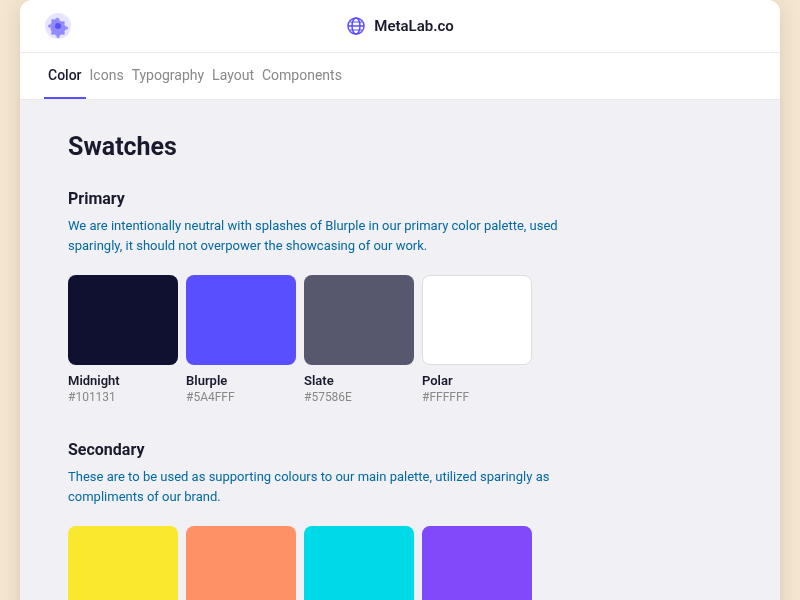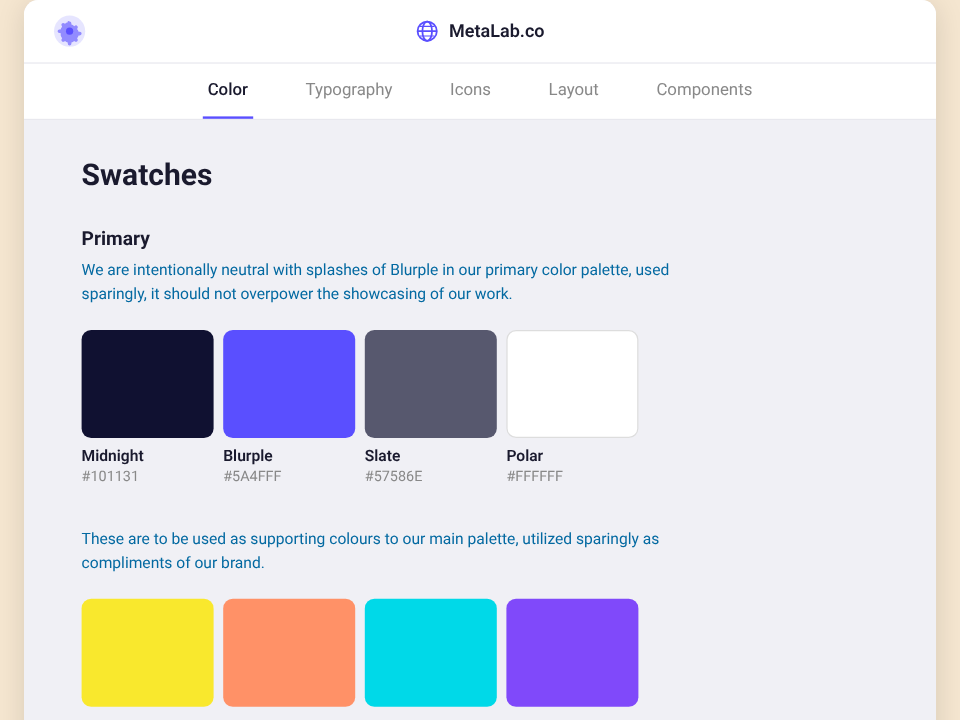--- a/index.html
+++ b/index.html
@@ -55,22 +55,20 @@
 
     .brand-globe {
       width: 20px;
       height: 20px;
       color: #5A4FFF;
     }
 
     .nav {
       background: #ffffff;
       display: flex;
-      justify-content: center;
-      gap: 40px;
       padding: 0 24px;
       border-bottom: 1px solid #e8e8ee;
     }
 
     .nav-item {
       padding: 14px 4px;
       font-size: 14px;
       color: #888;
       cursor: pointer;
       border-bottom: 2px solid transparent;
@@ -170,22 +168,22 @@
         <line x1="2" y1="10" x2="18" y2="10" stroke="#5A4FFF" stroke-width="1.5"></line>
         <line x1="4" y1="6" x2="16" y2="6" stroke="#5A4FFF" stroke-width="1"></line>
         <line x1="4" y1="14" x2="16" y2="14" stroke="#5A4FFF" stroke-width="1"></line>
       </svg>
       <span>MetaLab.co</span>
     </div>
   </div>
 
   <nav class="nav">
     <div class="nav-item active">Color</div>
+    <div class="nav-item">Icons</div>
     <div class="nav-item">Typography</div>
-    <div class="nav-item">Icons</div>
     <div class="nav-item">Layout</div>
     <div class="nav-item">Components</div>
   </nav>
 
   <div class="content">
     <h1 class="page-title">Swatches</h1>
 
     <div class="section">
       <div class="section-title">Primary</div>
       <div class="section-desc">We are intentionally neutral with splashes of Blurple in our primary color palette, used sparingly, it should not overpower the showcasing of our work.</div>
@@ -207,20 +205,21 @@
         </div>
         <div class="swatch-card">
           <div class="swatch-box polar" style="background-color:#FFFFFF;"></div>
           <span class="swatch-name">Polar</span>
           <span class="swatch-hex">#FFFFFF</span>
         </div>
       </div>
     </div>
 
     <div class="section">
+      <div class="section-title">Secondary</div>
       <div class="section-desc">These are to be used as supporting colours to our main palette, utilized sparingly as compliments of our brand.</div>
       <div class="swatches-row">
         <div class="swatch-card">
           <div class="swatch-box" style="background-color:#F9E82D;"></div>
 
         </div>
         <div class="swatch-card">
           <div class="swatch-box" style="background-color:#FF9167;"></div>
 
         </div>

